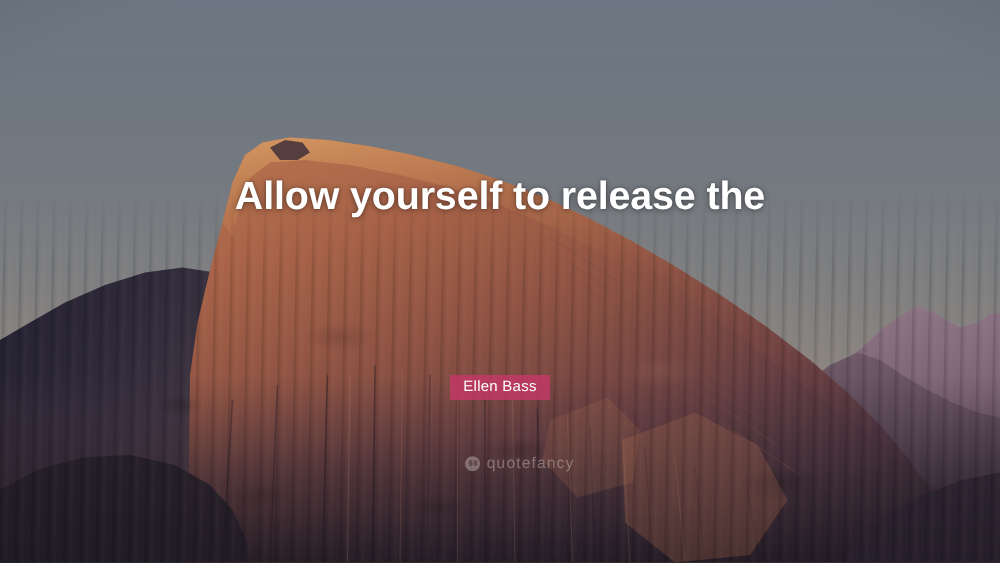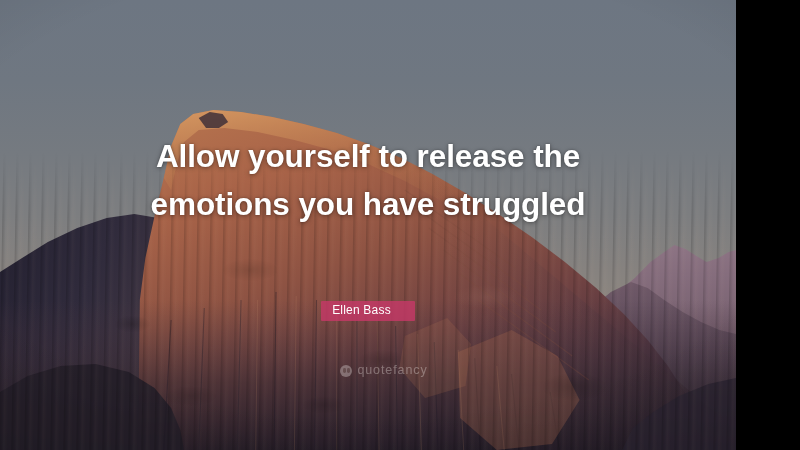--- a/index.html
+++ b/index.html
@@ -3,21 +3,21 @@
 <meta charset="utf-8">
 <title>Quote Image</title>
 <style>
   html, body {
     margin: 0;
     padding: 0;
     background: #000;
   }
   #stage {
     position: relative;
-    width: 736px;
+    width: 800px;
     height: 450px;
     overflow: hidden;
     font-family: "Liberation Sans", sans-serif;
     user-select: none;
   }
 
   
   .sky {
     position: absolute;
     inset: 0;
@@ -117,21 +117,21 @@
   }
 
   .author-row {
     position: absolute;
     left: 0; right: 0;
     top: 300px;
     text-align: center;
   }
   .author-badge {
     display: inline-block;
-    padding: 3px 24px 4px 11px;
+    padding: 3px 11px 4px 11px;
     background: rgba(199,56,104,0.80);
     color: #ffffff;
     font-size: 12px;
     line-height: 13px;
     font-weight: 400;
     letter-spacing: .2px;
     border-radius: 1px;
   }
 
   
@@ -321,21 +321,20 @@
       <path d="M440,336 L486,318 L512,344 L506,386 L462,398 L434,368 Z" fill="#b3724f" opacity="0.20"></path>
     </svg>
   </div>
 
   <div class="striations"></div>
   <div class="mottle"></div>
   <div class="vignette"></div>
 
   <div class="quote">
     <span class="quote-line">Allow yourself to release the</span>
-    <span class="quote-line">emotions you have struggled</span>
   </div>
 
   <div class="author-row">
     <span class="author-badge">Ellen Bass</span>
   </div>
 
   <div class="watermark">
     <span class="wm-logo"></span>
     <span class="wm-text">quotefancy</span>
   </div>

